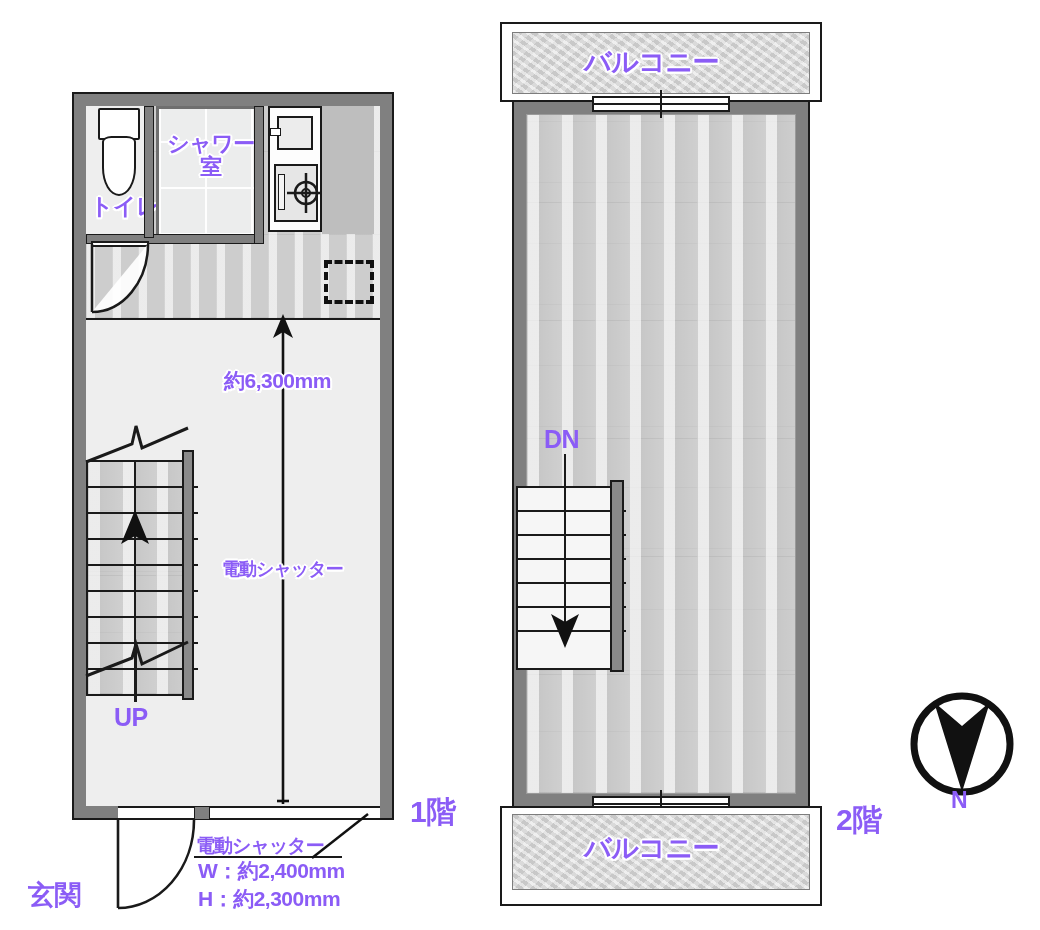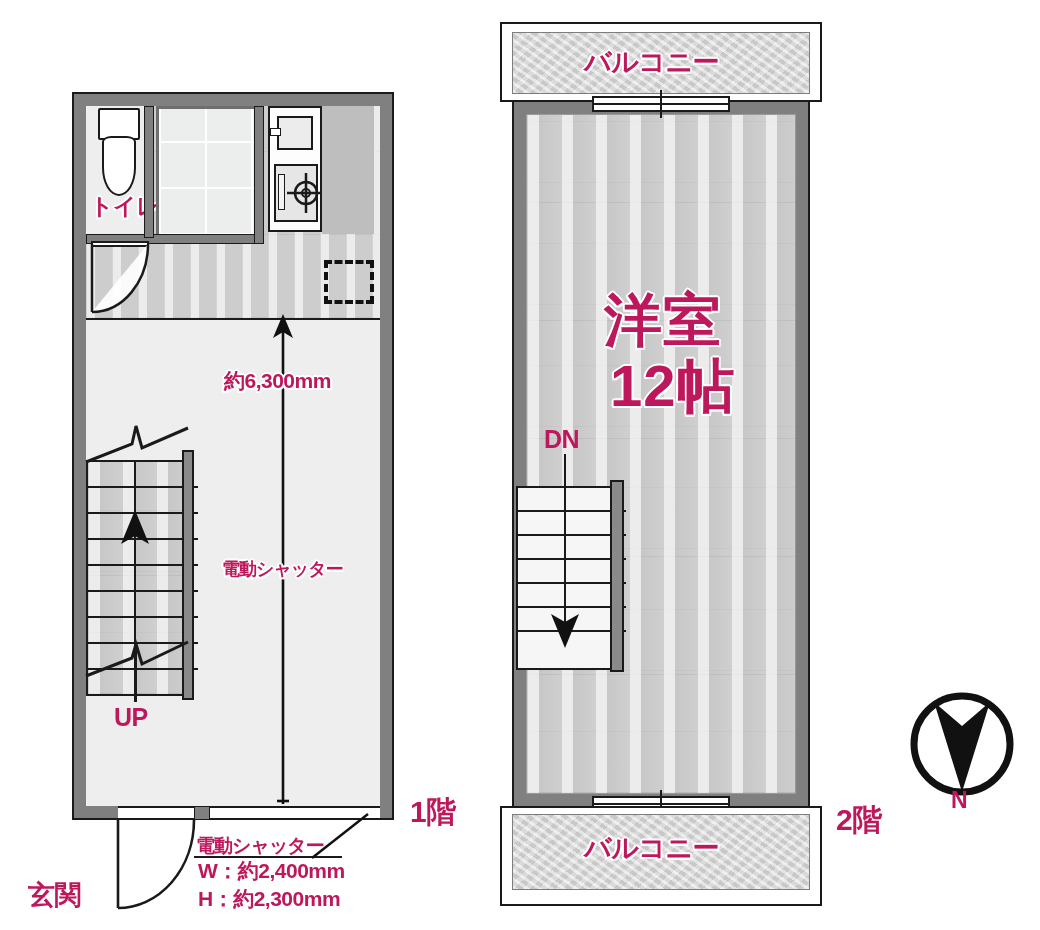--- a/index.html
+++ b/index.html
@@ -18,21 +18,21 @@
     height: 930px;
     background: #ffffff;
     overflow: hidden;
   }
 
   
   .abs { position: absolute; }
   .lbl {
     position: absolute;
     font-weight: bold;
-    color: #be185d;
+    color: #8b5cf6;
     white-space: nowrap;
     line-height: 1.05;
     letter-spacing: -0.5px;
   }
   .lbl-outline {
     text-shadow:
       2px 0 0 #fff, -2px 0 0 #fff, 0 2px 0 #fff, 0 -2px 0 #fff,
       1.5px 1.5px 0 #fff, -1.5px 1.5px 0 #fff,
       1.5px -1.5px 0 #fff, -1.5px -1.5px 0 #fff;
   }
@@ -153,20 +153,21 @@
     <div class="abs tex-floor-plain" style="left:14px; top:14px; width:66px; height:132px; border-right:4px solid #6f6f6f; box-sizing:border-box;"></div>
 
     <div class="fix" style="left:26px; top:16px; width:42px; height:32px; border-radius:2px; background:#ffffff;"></div>
 
     <div class="fix" style="left:30px; top:44px; width:34px; height:60px; background:#ffffff;
                 border-radius: 10px 10px 18px 18px / 6px 6px 30px 30px;"></div>
     <div class="lbl lbl-outline" style="left:18px; top:102px; font-size:23px;">トイレ</div>
 
     <div class="abs tex-tile" style="left:84px; top:14px; width:106px; height:132px;
                 border:3px solid #6f6f6f; box-sizing:border-box;"></div>
+    <div class="lbl lbl-outline" style="left:91px; top:40px; font-size:22px; text-align:center; width:96px; white-space:normal;">シャワー室</div>
 
     <div class="wall-seg" style="left:14px; top:142px; width:176px; height:10px;"></div>
     <div class="wall-seg" style="left:72px; top:14px; width:10px; height:132px;"></div>
     <div class="wall-seg" style="left:182px; top:14px; width:10px; height:138px;"></div>
 
     <svg class="abs" width="80" height="76" style="left:18px; top:148px; overflow:visible;">
       <path d="M 2,2 L 58,2 L 58,6 L 2,6 Z" fill="#ffffff" stroke="#1a1a1a" stroke-width="2"></path>
       <path d="M 2,4 L 2,72" stroke="#1a1a1a" stroke-width="2.5" fill="none"></path>
       <path d="M 58,4 A 56,68 0 0 1 2,72" stroke="#1a1a1a" stroke-width="2.5" fill="#ffffff" fill-opacity="0.92"></path>
     </svg>
@@ -264,22 +265,20 @@
     <div class="abs tex-wood2" style="left:26px; top:92px; width:270px; height:680px; border:1.5px solid #9a9a9a; box-sizing:border-box;"></div>
 
     <div class="abs" style="left:92px; top:74px; width:138px; height:16px; background:#ffffff; border:2px solid #1a1a1a; box-sizing:border-box;"></div>
     <div class="thinline" style="left:160px; top:68px; width:2.4px; height:28px;"></div>
     <div class="thinline" style="left:92px; top:81px; width:138px; height:2px;"></div>
 
     <div class="abs" style="left:92px; top:774px; width:138px; height:16px; background:#ffffff; border:2px solid #1a1a1a; box-sizing:border-box;"></div>
     <div class="thinline" style="left:160px; top:768px; width:2.4px; height:28px;"></div>
     <div class="thinline" style="left:92px; top:781px; width:138px; height:2px;"></div>
 
-    <div class="lbl lbl-outline" style="left:104px; top:268px; font-size:58px; letter-spacing:1px;">洋室</div>
-    <div class="lbl lbl-outline" style="left:110px; top:334px; font-size:58px; letter-spacing:1px;">12帖</div>
 
     <div class="abs" style="left:16px; top:464px; width:110px; height:184px;">
       <div class="abs" style="left:0; top:0; width:98px; height:184px; background:#f6f6f6; border:2px solid #1a1a1a; box-sizing:border-box;"></div>
       <div class="tread" style="top:24px;"></div>
       <div class="tread" style="top:48px;"></div>
       <div class="tread" style="top:72px;"></div>
       <div class="tread" style="top:96px;"></div>
       <div class="tread" style="top:120px;"></div>
       <div class="tread" style="top:144px;"></div>
       <div class="stair-rail" style="left:94px; top:-6px; width:14px; height:192px;"></div>

